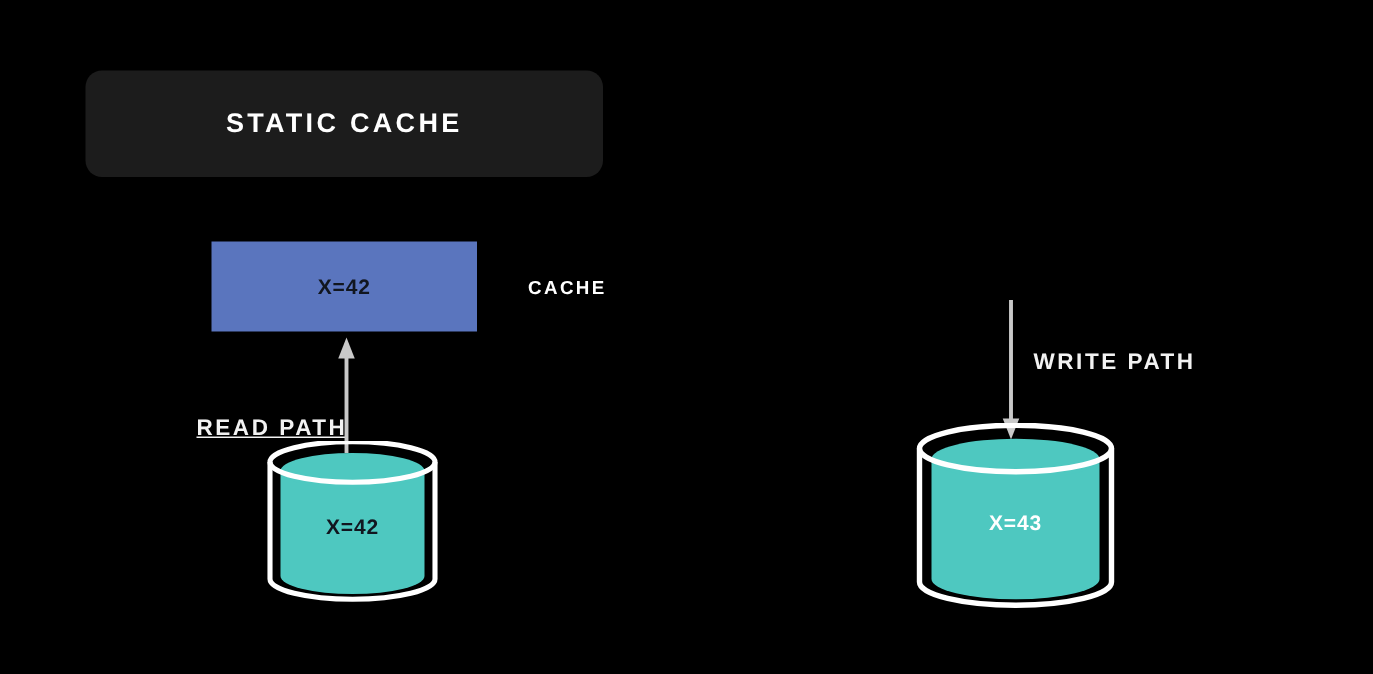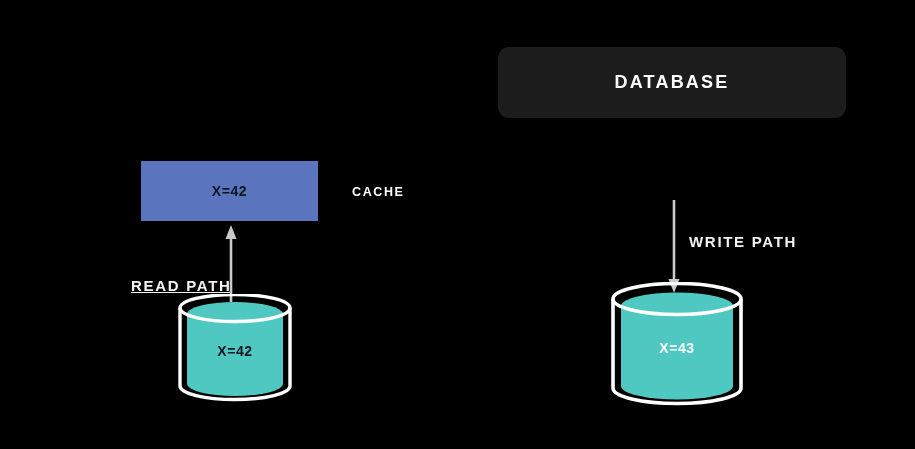--- a/index.html
+++ b/index.html
@@ -105,24 +105,24 @@
     font-size: 14px;
     font-weight: bold;
     letter-spacing: 0.6px;
   }
 </style>
 </head>
 <body>
 
 <div class="canvas">
 
+  <div class="panel-header" id="header-static-cache">
+    <span class="panel-header-title">STATIC CACHE</span>
+  </div>
 
-  <div class="panel-header" id="header-database">
-    <span class="panel-header-title">DATABASE</span>
-  </div>
 
   <div id="cache-box">
     <span id="cache-box-value">X=42</span>
   </div>
 
   <div id="cache-side-label">CACHE</div>
 
   <div class="path-label" id="read-path-label">READ PATH</div>
 
   <div class="path-label" id="write-path-label">WRITE PATH</div>

